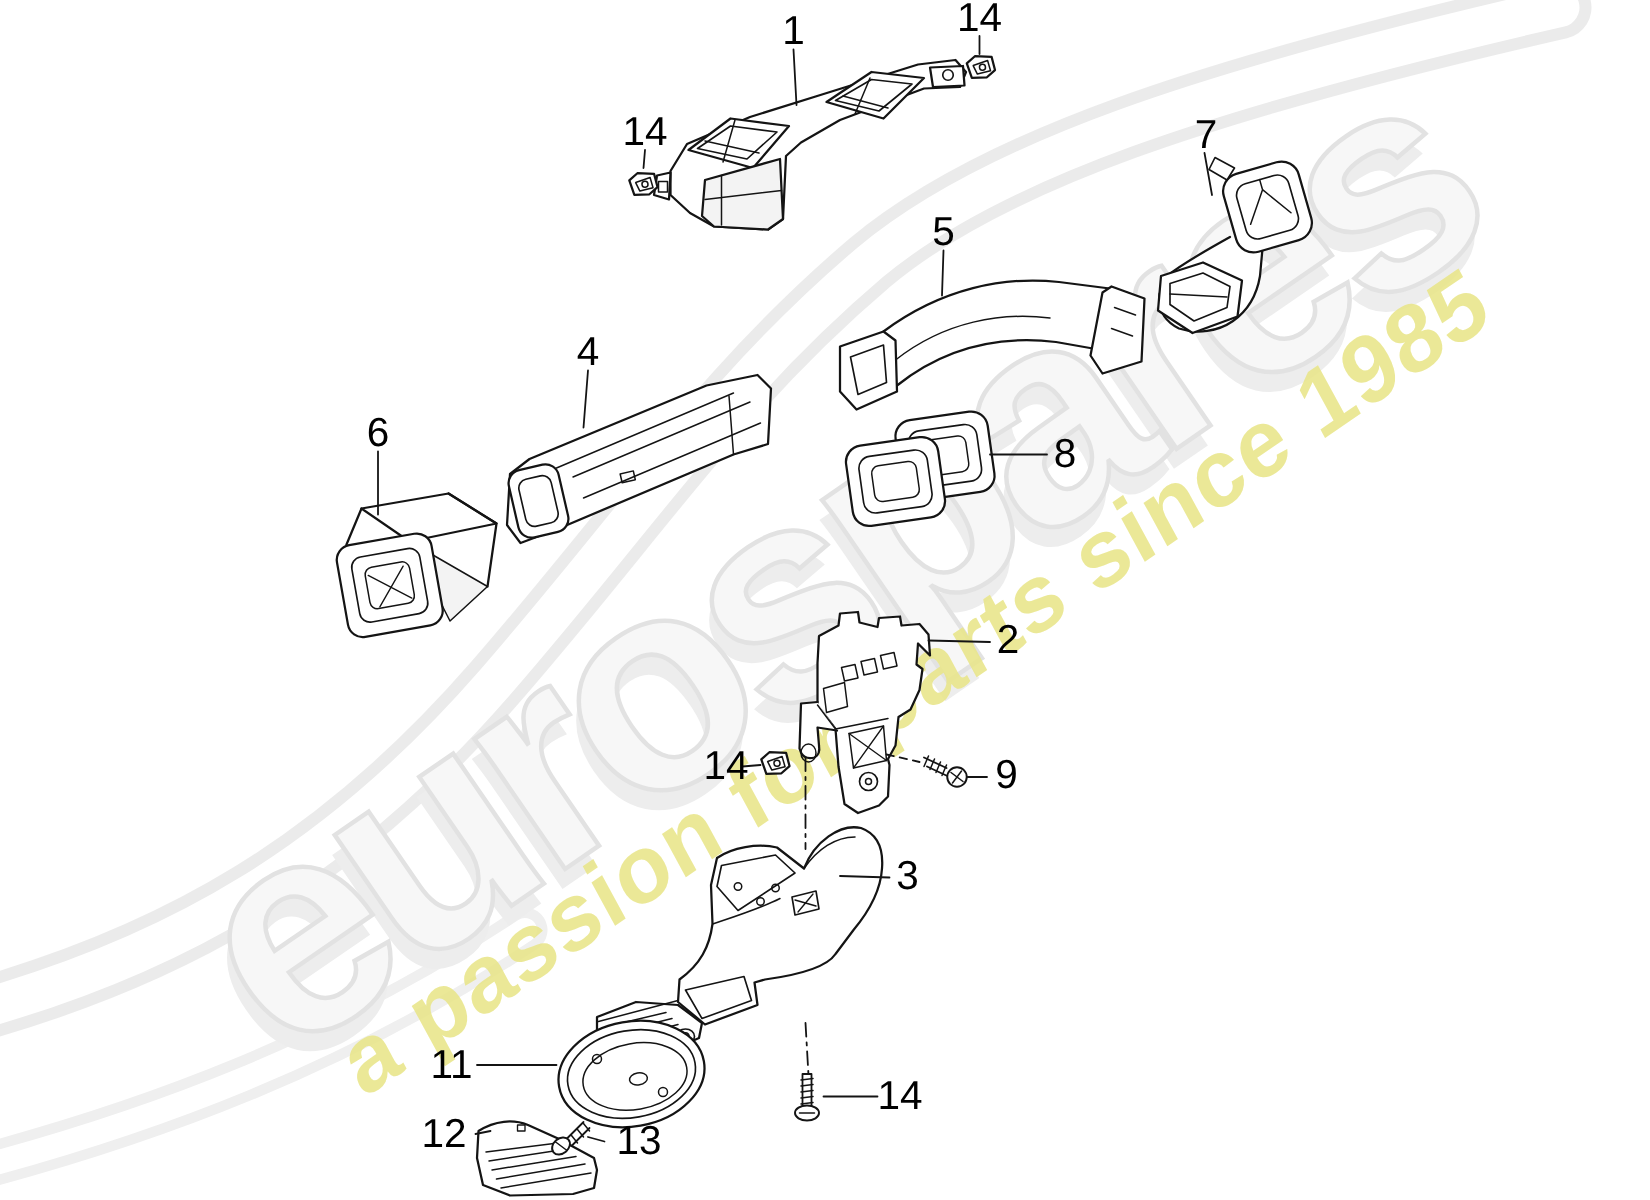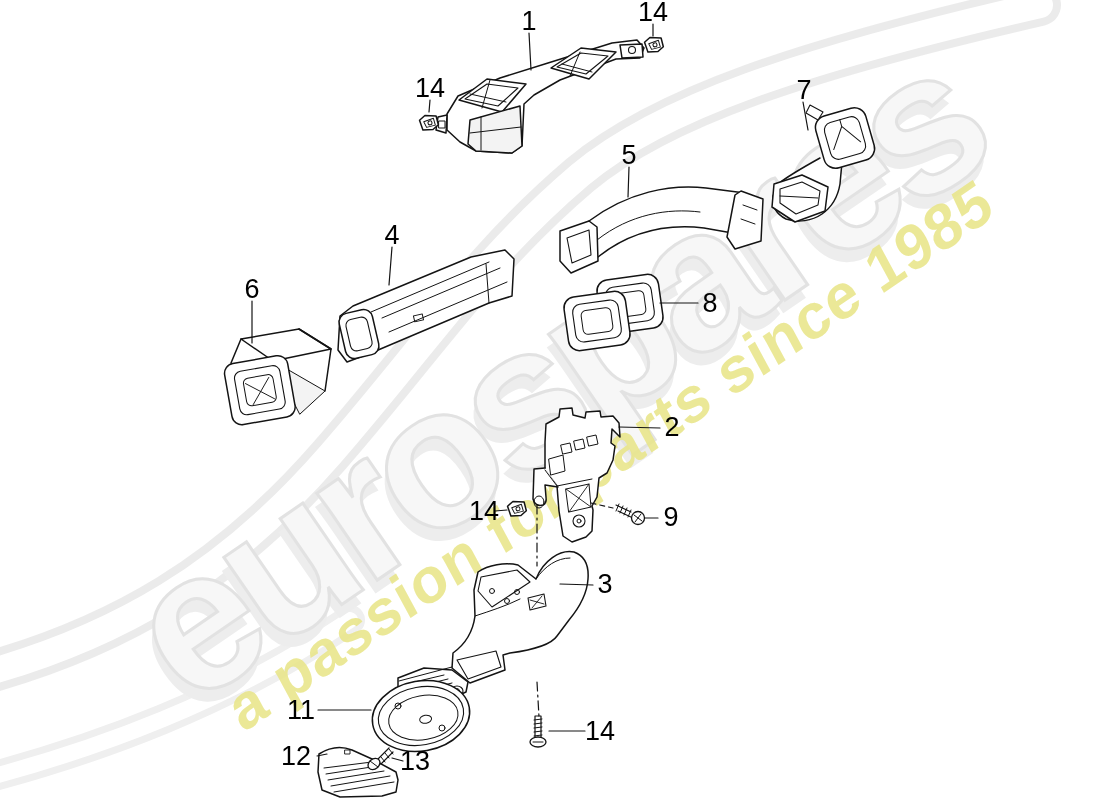--- a/index.html
+++ b/index.html
@@ -240,13 +240,13 @@
 <div class="callout" style="left:392px;top:235px">4</div>
 <div class="callout" style="left:252px;top:289px">6</div>
 <div class="callout" style="left:710px;top:303px">8</div>
 <div class="callout" style="left:672px;top:427px">2</div>
 <div class="callout" style="left:484px;top:511px">14</div>
 <div class="callout" style="left:671px;top:517px">9</div>
 <div class="callout" style="left:605px;top:584px">3</div>
 <div class="callout" style="left:600px;top:731px">14</div>
 <div class="callout" style="left:301px;top:710px">11</div>
 <div class="callout" style="left:296px;top:756px">12</div>
-<div class="callout" style="left:415px;top:761px">13</div>
+<div class="callout" style="left:426px;top:761px">13</div>
 
 </body></html>

